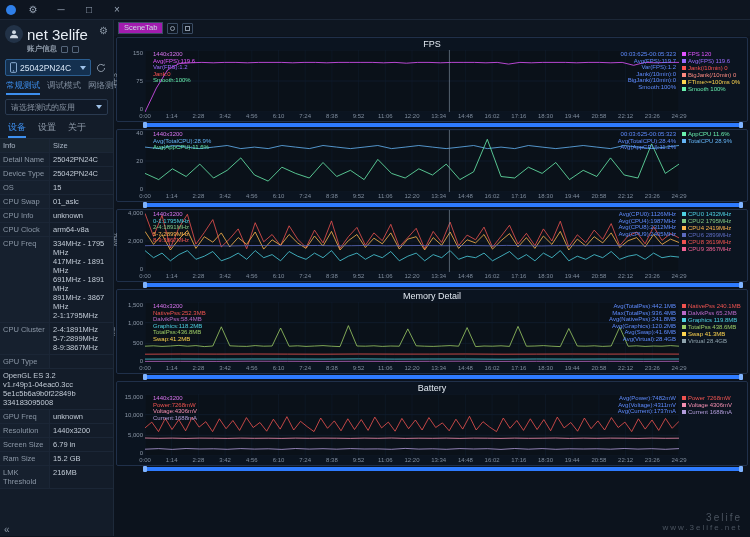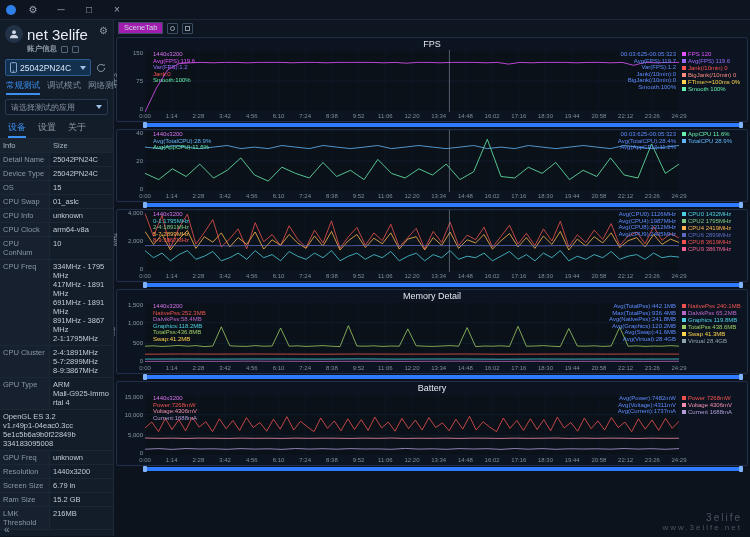--- a/index.html
+++ b/index.html
@@ -191,41 +191,35 @@
         </div>
         <div class="irow">
           <div class="ilabel">CPU Info</div>
           <div class="ivalue">unknown</div>
         </div>
         <div class="irow">
           <div class="ilabel">CPU Clock</div>
           <div class="ivalue">arm64-v8a</div>
         </div>
         <div class="irow">
-          <div class="ilabel">CPU ConNum</div>
-          <div class="ivalue">10</div>
-        </div>
-        <div class="irow">
           <div class="ilabel">CPU Freq</div>
           <div class="ivalue">334MHz - 1795MHz
 417MHz - 1891MHz
 691MHz - 1891MHz
 891MHz - 3867MHz
 2-1:1795MHz</div>
         </div>
         <div class="irow">
           <div class="ilabel">CPU Cluster</div>
           <div class="ivalue">2-4:1891MHz
 5-7:2899MHz
 8-9:3867MHz</div>
         </div>
         <div class="irow">
           <div class="ilabel">GPU Type</div>
-          <div class="ivalue">ARM
-Mali-G925-Immortal 4</div>
         </div>
         <div class="irow">
           <div class="ivalue">OpenGL ES 3.2
 v1.r49p1-04eac0.3cc
 5e1c5b6a9b0f22849b
 334183095008</div>
         </div>
         <div class="irow">
           <div class="ilabel">GPU Freq</div>
           <div class="ivalue">unknown</div>

